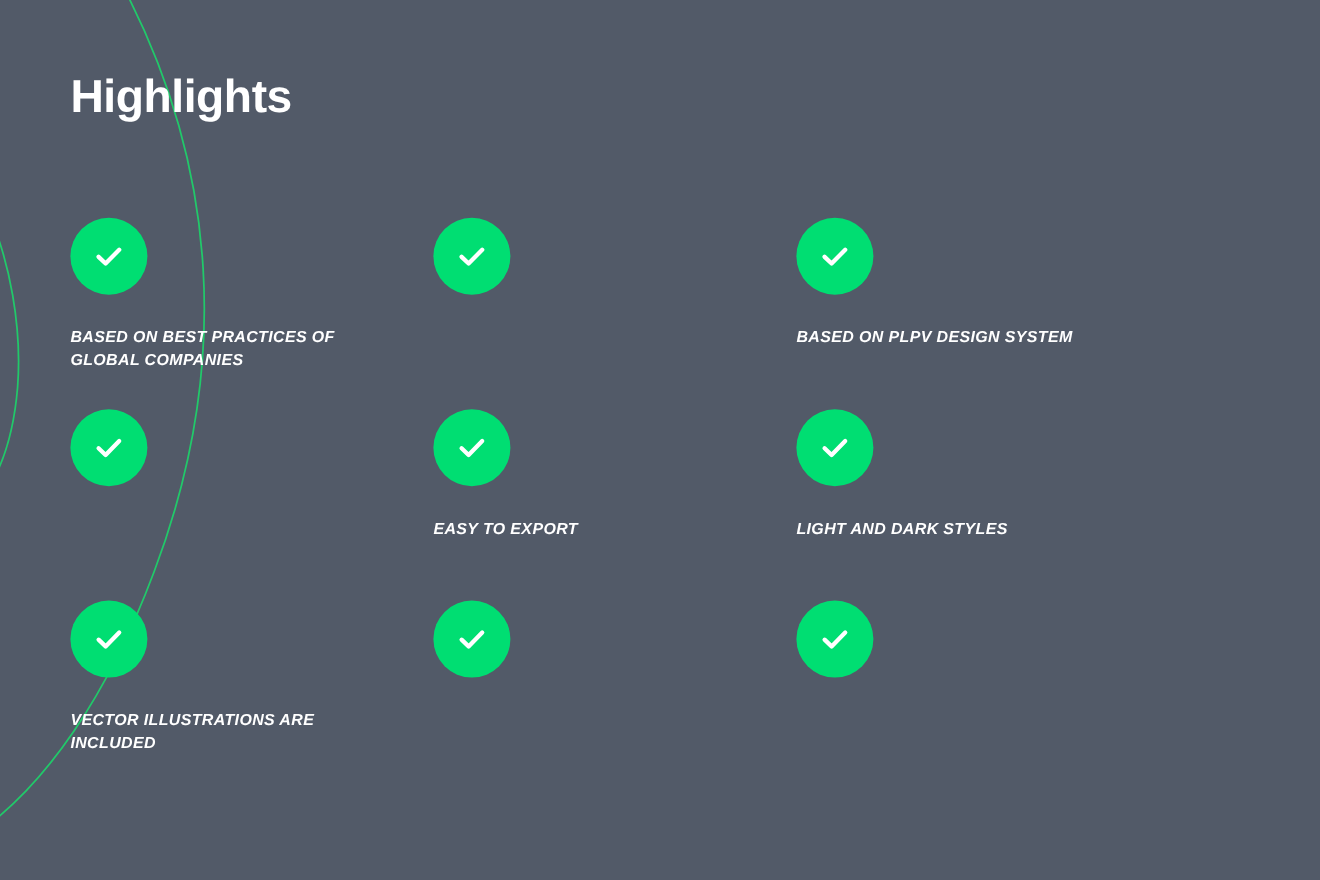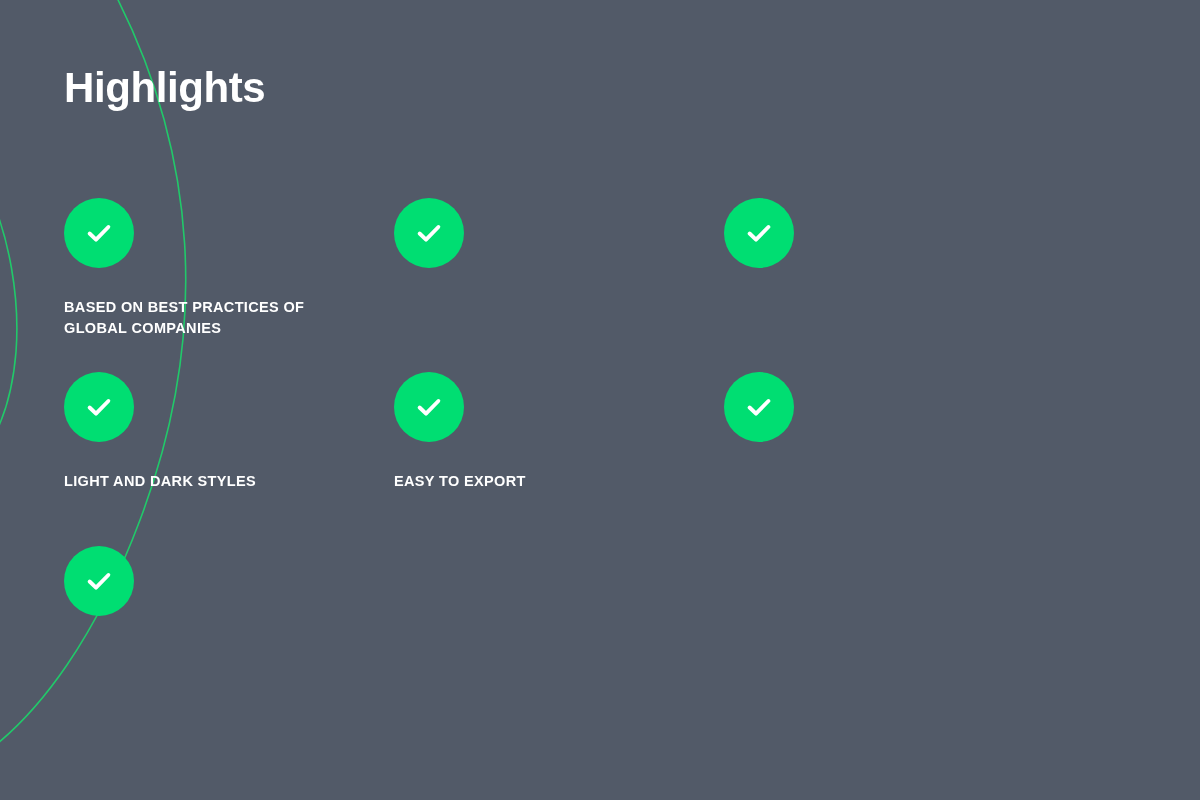--- a/index.html
+++ b/index.html
@@ -57,20 +57,21 @@
     display: grid;
     grid-template-columns: 330px 330px 330px;
     grid-auto-rows: 174px;
     column-gap: 0px;
     row-gap: 0px;
   }
 
   .highlight-item {
     position: relative;
     width: 300px;
+    font-style: italic;
   }
 
   .check-badge {
     width: 70px;
     height: 70px;
     border-radius: 50%;
     background: #00de72;
     display: flex;
     align-items: center;
     justify-content: center;
@@ -119,47 +120,64 @@
     </div>
 
     <div class="highlight-item">
       <div class="check-badge" style="background: rgb(0, 222, 114);">
         <svg viewBox="0 0 24 24" fill="none">
           <path d="M4.5 12.4 L9.6 17.3 L19.5 7.2" stroke="#ffffff" stroke-width="3.1" stroke-linecap="round" stroke-linejoin="round"></path>
         </svg>
       </div>
     </div>
 
+    <div class="highlight-item">
+      <div class="check-badge" style="background: rgb(0, 222, 114);">
+        <svg viewBox="0 0 24 24" fill="none">
+          <path d="M4.5 12.4 L9.6 17.3 L19.5 7.2" stroke="#ffffff" stroke-width="3.1" stroke-linecap="round" stroke-linejoin="round"></path>
+        </svg>
+      </div>
+      <div class="highlight-label">Based on PLPV design system</div>
+    </div>
 
     <div class="highlight-item">
       <div class="check-badge" style="background: rgb(0, 222, 114);">
         <svg viewBox="0 0 24 24" fill="none">
           <path d="M4.5 12.4 L9.6 17.3 L19.5 7.2" stroke="#ffffff" stroke-width="3.1" stroke-linecap="round" stroke-linejoin="round"></path>
         </svg>
       </div>
+    </div>
+
+    <div class="highlight-item">
+      <div class="check-badge" style="background: rgb(0, 222, 114);">
+        <svg viewBox="0 0 24 24" fill="none">
+          <path d="M4.5 12.4 L9.6 17.3 L19.5 7.2" stroke="#ffffff" stroke-width="3.1" stroke-linecap="round" stroke-linejoin="round"></path>
+        </svg>
+      </div>
+      <div class="highlight-label">Easy to export</div>
     </div>
 
     <div class="highlight-item">
       <div class="check-badge" style="background: rgb(0, 222, 114);">
         <svg viewBox="0 0 24 24" fill="none">
           <path d="M4.5 12.4 L9.6 17.3 L19.5 7.2" stroke="#ffffff" stroke-width="3.1" stroke-linecap="round" stroke-linejoin="round"></path>
         </svg>
       </div>
       <div class="highlight-label">Light and dark styles</div>
     </div>
 
     <div class="highlight-item">
       <div class="check-badge" style="background: rgb(0, 222, 114);">
         <svg viewBox="0 0 24 24" fill="none">
           <path d="M4.5 12.4 L9.6 17.3 L19.5 7.2" stroke="#ffffff" stroke-width="3.1" stroke-linecap="round" stroke-linejoin="round"></path>
         </svg>
       </div>
-      <div class="highlight-label">Easy to export</div>
+      <div class="highlight-label">Vector illustrations are
+included</div>
     </div>
-
 
     <div class="highlight-item">
       <div class="check-badge" style="background: rgb(0, 222, 114);">
         <svg viewBox="0 0 24 24" fill="none">
           <path d="M4.5 12.4 L9.6 17.3 L19.5 7.2" stroke="#ffffff" stroke-width="3.1" stroke-linecap="round" stroke-linejoin="round"></path>
         </svg>
       </div>
     </div>
 
     <div class="highlight-item">

